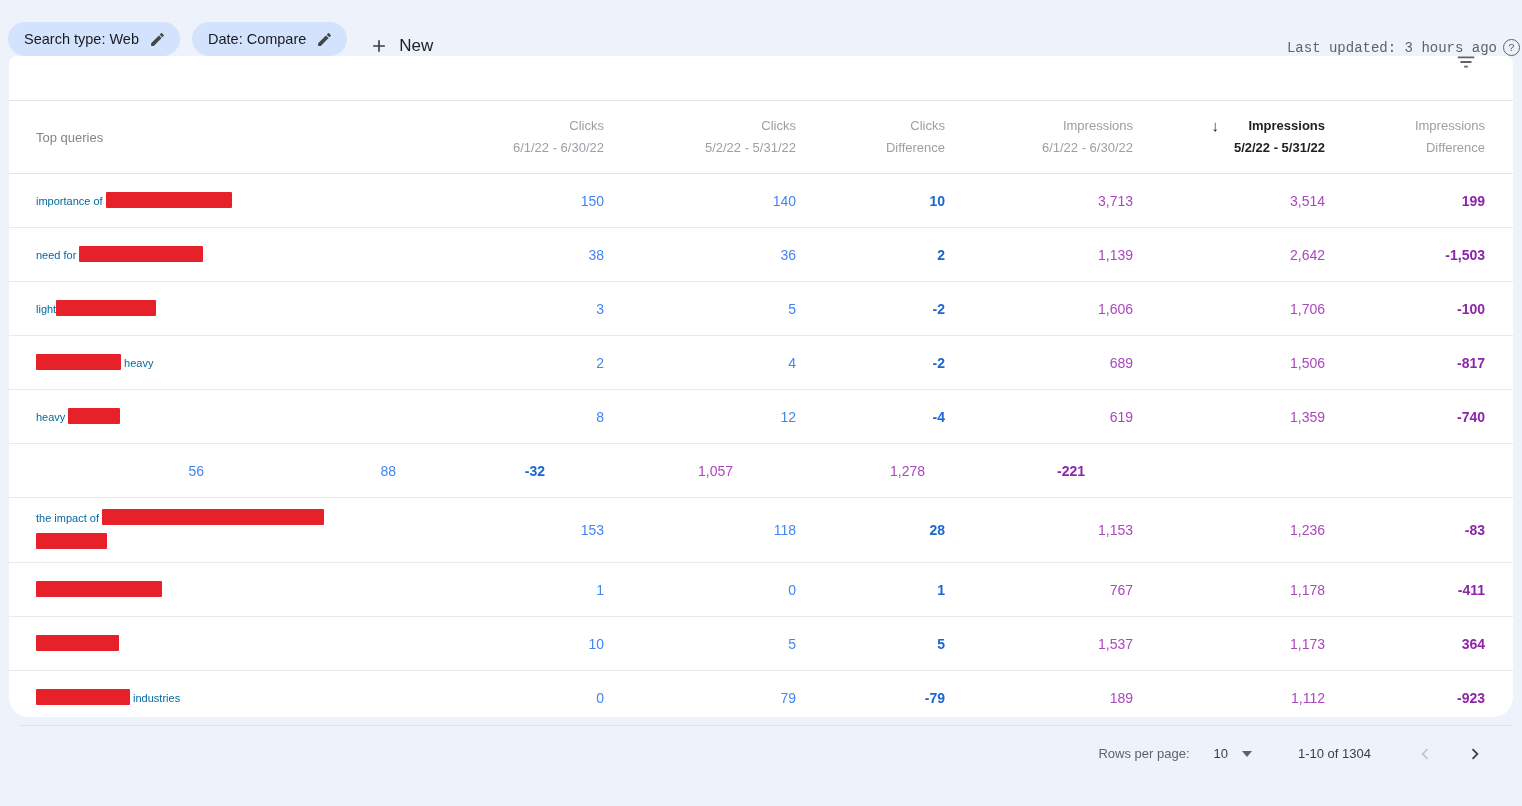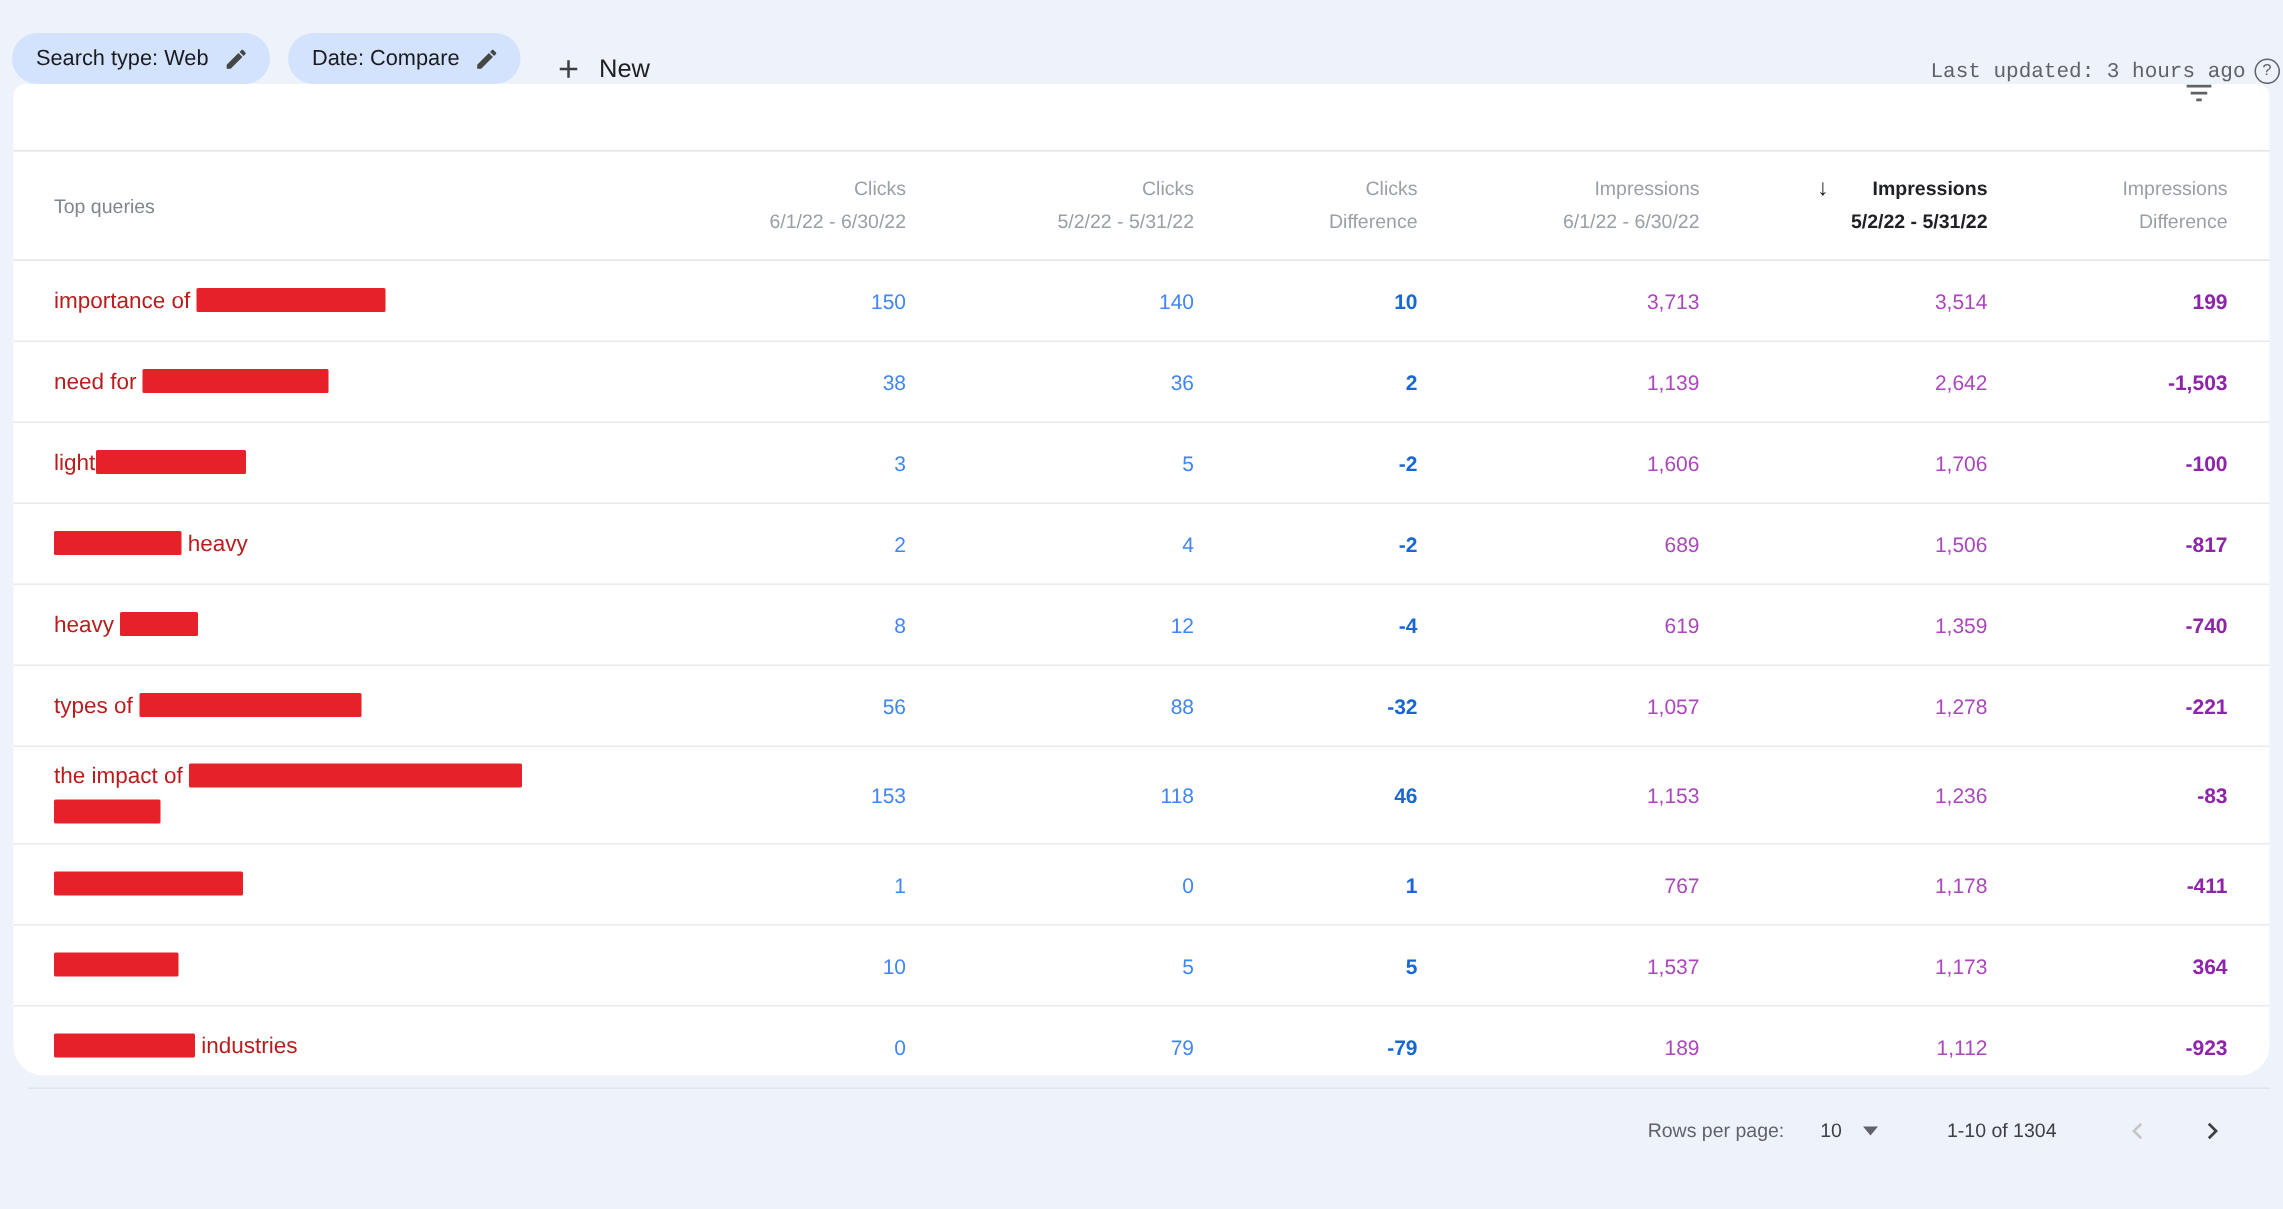--- a/index.html
+++ b/index.html
@@ -48,21 +48,21 @@
   .col{text-align:right;font-size:13px;line-height:22px;color:var(--hdr-gray);position:relative;cursor:pointer;}
   .col .metric{display:block;}
   .col .range{display:block;}
   .col.sorted{color:var(--txt-dark);font-weight:bold;}
   .sort-arrow{position:absolute;right:106px;top:0;font-size:15px;font-weight:normal;color:#202124;}
   .w1{width:195px}.w2{width:192px}.w3{width:149px}.w4{width:188px}.w5{width:192px}.w6{width:160px}
   
   .rows{flex:1 1 auto;}
   .trow{display:flex;align-items:center;min-height:54px;border-bottom:1px solid var(--divider);cursor:pointer;}
   .trow:last-child{border-bottom:none;}
-  .trow .query{width:400px;padding:8px 10px 8px 27px;font-size:15px;color:#b91c1c;line-height:24px;}
+  .trow .query{width:400px;padding:8px 10px 8px 27px;font-size:11px;color:#0369a1;line-height:24px;}
   .redact{display:inline-block;height:16px;background:var(--redaction);vertical-align:-3px;border-radius:1px;}
   .cell{text-align:right;font-size:14px;}
   .cell.clicks{color:var(--clicks);}
   .cell.clicks-diff{color:var(--clicks-diff);font-weight:bold;}
   .cell.impr{color:var(--impressions);}
   .cell.impr-diff{color:var(--impressions-diff);font-weight:bold;}
   
   .tfoot{
     height:56px;flex:0 0 auto;border-top:1px solid var(--divider-strong);
     display:flex;align-items:center;justify-content:flex-end;padding-right:26px;
@@ -187,33 +187,32 @@
       <div class="trow">
         <div class="query"><span>heavy </span><span class="redact" style="width: 52px;"></span></div>
         <div class="cell w1 clicks">8</div>
         <div class="cell w2 clicks">12</div>
         <div class="cell w3 clicks-diff">-4</div>
         <div class="cell w4 impr">619</div>
         <div class="cell w5 impr">1,359</div>
         <div class="cell w6 impr-diff">-740</div>
       </div>
       <div class="trow">
-        <div class="query"><span>types of </span><span class="redact" style="width: 148px;"></span></div>
         <div class="cell w1 clicks">56</div>
         <div class="cell w2 clicks">88</div>
         <div class="cell w3 clicks-diff">-32</div>
         <div class="cell w4 impr">1,057</div>
         <div class="cell w5 impr">1,278</div>
         <div class="cell w6 impr-diff">-221</div>
       </div>
       <div class="trow">
         <div class="query"><span>the impact of </span><span class="redact" style="width: 222px;"></span><br><span class="redact" style="width: 71px;"></span></div>
         <div class="cell w1 clicks">153</div>
         <div class="cell w2 clicks">118</div>
-        <div class="cell w3 clicks-diff">46</div>
+        <div class="cell w3 clicks-diff">28</div>
         <div class="cell w4 impr">1,153</div>
         <div class="cell w5 impr">1,236</div>
         <div class="cell w6 impr-diff">-83</div>
       </div>
       <div class="trow">
         <div class="query"><span class="redact" style="width: 126px;"></span></div>
         <div class="cell w1 clicks">1</div>
         <div class="cell w2 clicks">0</div>
         <div class="cell w3 clicks-diff">1</div>
         <div class="cell w4 impr">767</div>

